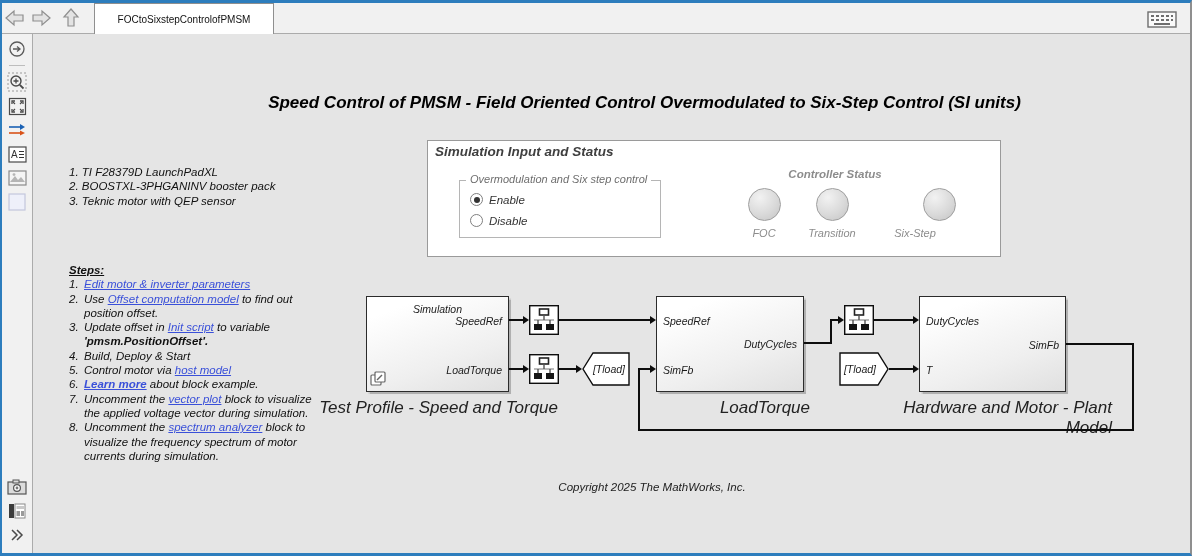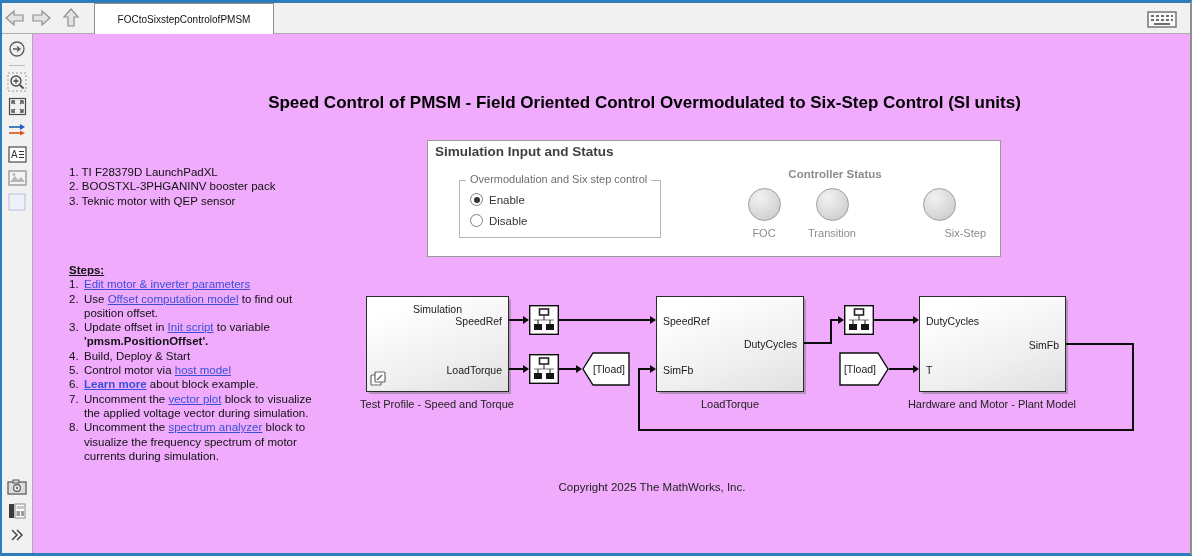--- a/index.html
+++ b/index.html
@@ -26,21 +26,21 @@
     display:flex; align-items:center; justify-content:center; }
   
   #main { display:flex; height:519px; }
   #sidebar {
     width:31px; background:#f1f1f1; border-right:1px solid #ababab;
     display:flex; flex-direction:column; align-items:center; padding:3px 0 6px 0;
   }
   .side-icon { width:20px; height:20px; margin:2px 0; display:flex; align-items:center; justify-content:center; }
   .side-sep { width:16px; height:1px; background:#bdbdbd; margin:4px 0; }
   #sidebar-spacer { flex:1; }
-  #canvas { position:relative; flex:1; background:#f0abfc; }
+  #canvas { position:relative; flex:1; background:#e5e5e5;font-style:italic; }
 
   
   #model-title {
     position:absolute; top:59px; left:0; right:0; padding-left:66px;
     text-align:center; font-size:17px; font-weight:bold; color:#000;
   }
   .note { position:absolute; font-size:11.5px; color:#111; line-height:14.3px; }
   .note-heading { font-weight:bold; text-decoration:underline; }
   #hardware-note { left:36px; top:131px; width:262px; }
   #steps-note { left:36px; top:229px; width:256px; }
@@ -69,21 +69,21 @@
   .lamp-label { position:absolute; top:86px; width:70px; text-align:center; font-size:11px; color:#8c8c8c; }
 
   
   .sl-block {
     position:absolute; border:1px solid #2b2b2b;
     background:linear-gradient(160deg,#ffffff 15%,#efefef 65%,#e0e0e0 100%);
     box-shadow:1.5px 1.5px 1px rgba(110,110,110,0.45);
     font-size:10.5px; color:#1a1a1a;
   }
   .port-label { position:absolute; white-space:nowrap; }
-  .blk-caption { position:absolute; top:364px; text-align:center; font-size:11px; color:#222; }
+  .blk-caption { position:absolute; top:364px; text-align:right; font-size:17px; color:#222; }
   .wire { position:absolute; background:#0d0d0d; }
   .arrow-r { position:absolute; width:0; height:0;
     border-top:4px solid transparent; border-bottom:4px solid transparent; border-left:6px solid #0d0d0d; }
   .rt-block { position:absolute; width:30px; height:30px; }
   #copyright { position:absolute; top:447px; left:469px; width:300px; text-align:center;
     font-size:11.5px; color:#222; }
 </style>
 </head>
 <body>
 
@@ -265,21 +265,21 @@
             <span class="radio-circle"></span>
             <span>Disable</span>
           </div>
         </div>
         <div id="ctrl-status-title">Controller Status</div>
         <div class="lamp" style="left:320px;"></div>
         <div class="lamp" style="left:388px;"></div>
         <div class="lamp" style="left:495px;"></div>
         <div class="lamp-label" style="left:301px;">FOC</div>
         <div class="lamp-label" style="left:369px;">Transition</div>
-        <div class="lamp-label" style="left:488px;text-align:right;">Six-Step</div>
+        <div class="lamp-label" style="left:452px;">Six-Step</div>
       </div>
 
       <div class="sl-block" style="left:333px; top:262px; width:143px; height:96px;">
         <span class="port-label" style="top:6px; left:0; right:0; text-align:center;">Simulation</span>
         <span class="port-label" style="top:18px; right:6px;">SpeedRef</span>
         <span class="port-label" style="top:67px; right:6px;">LoadTorque</span>
         <svg style="position:absolute; left:3px; bottom:3px;" width="17" height="17" viewBox="0 0 17 17">
           <rect x="1" y="4" width="10" height="10" fill="#fff" stroke="#666" stroke-width="1.2" rx="1"></rect>
           <rect x="5" y="1" width="10" height="10" fill="#fff" stroke="#666" stroke-width="1.2" rx="1"></rect>
           <path d="M7 9 L12 4" stroke="#666" stroke-width="1.4"></path>

